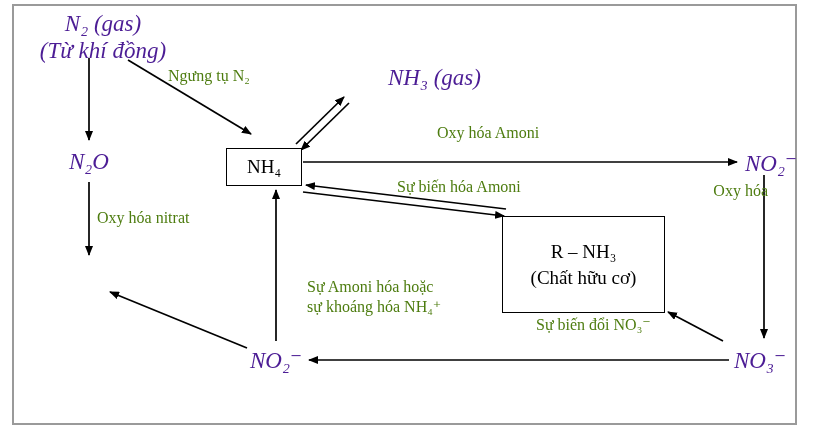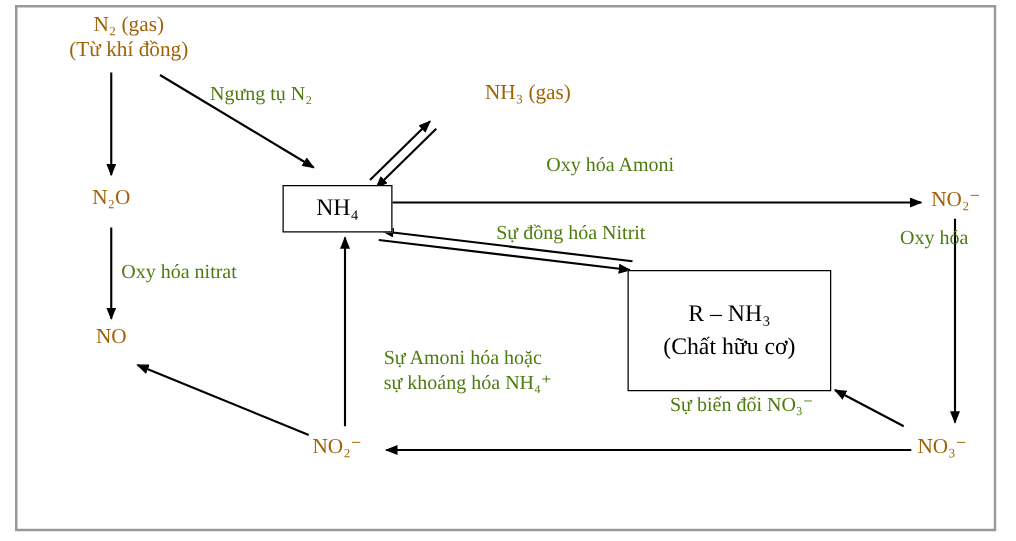--- a/index.html
+++ b/index.html
@@ -27,24 +27,25 @@
   }
   svg#wires {
     position: absolute;
     left: 0; top: 0;
     width: 813px;
     height: 433px;
     pointer-events: none;
   }
   .node {
     position: absolute;
-    font-size: 17px;
+    font-size: 23px;
     line-height: 1.18;
-    color: #a16207;
+    color: #4c1d95;
     white-space: nowrap;
+    font-style: italic;
   }
   .node.center { text-align: center; }
   .lbl {
     position: absolute;
     font-size: 16px;
     line-height: 1.25;
     color: #4d7c0f;
     white-space: nowrap;
   }
   .boxnode {
@@ -108,25 +109,22 @@
 
   <div class="node center" style="left:28px; top:10px; width:150px;">
     <div class="chem">N₂ (gas)</div>
     <div class="chem">(Từ khí đồng)</div>
   </div>
 
   <div class="node center" style="left:56px; top:148px; width:66px;">
     <span class="chem">N₂O</span>
   </div>
 
-  <div class="node center" style="left:56px; top:259px; width:66px;">
-    <span class="chem">NO</span>
-  </div>
 
-  <div class="boxnode" style="left:226px; top:148px; width:88px; height:38px;">
+  <div class="boxnode" style="left:226px; top:148px; width:76px; height:38px;">
     <span class="chem">NH₄</span>
   </div>
 
   <div class="node" style="left:342px; top:64px;margin-left:46px;">
     <span class="chem">NH₃ (gas)</span>
   </div>
 
   <div class="node" style="left:745px; top:150px;">
     <span class="chem">NO₂⁻</span>
   </div>
@@ -143,23 +141,23 @@
     <span class="chem">R – NH₃</span>
     <span class="chem line2">(Chất hữu cơ)</span>
   </div>
 
   <div class="lbl" style="left:168px; top:66px;">Ngưng tụ N₂</div>
 
   <div class="lbl" style="left:97px; top:208px;">Oxy hóa nitrat</div>
 
   <div class="lbl" style="left:437px; top:123px;">Oxy hóa Amoni</div>
 
-  <div class="lbl" style="left:397px; top:177px;">Sự đồng hóa Nitrit</div>
+  <div class="lbl" style="left:397px; top:177px;">Sự biến hóa Amoni</div>
 
-  <div class="lbl" style="left:720px; top:181px; text-align:left; width:84px;">
+  <div class="lbl" style="left:684px; top:181px; text-align:right; width:84px;">
     <div>Oxy hóa</div>
   </div>
 
   <div class="lbl" style="left:307px; top:232px;margin-top:45px;">
     <div>Sự Amoni hóa hoặc</div>
     <div>sự khoáng hóa NH₄⁺</div>
   </div>
 
   <div class="lbl" style="left:536px; top:315px;">Sự biến đổi NO₃⁻</div>
 

